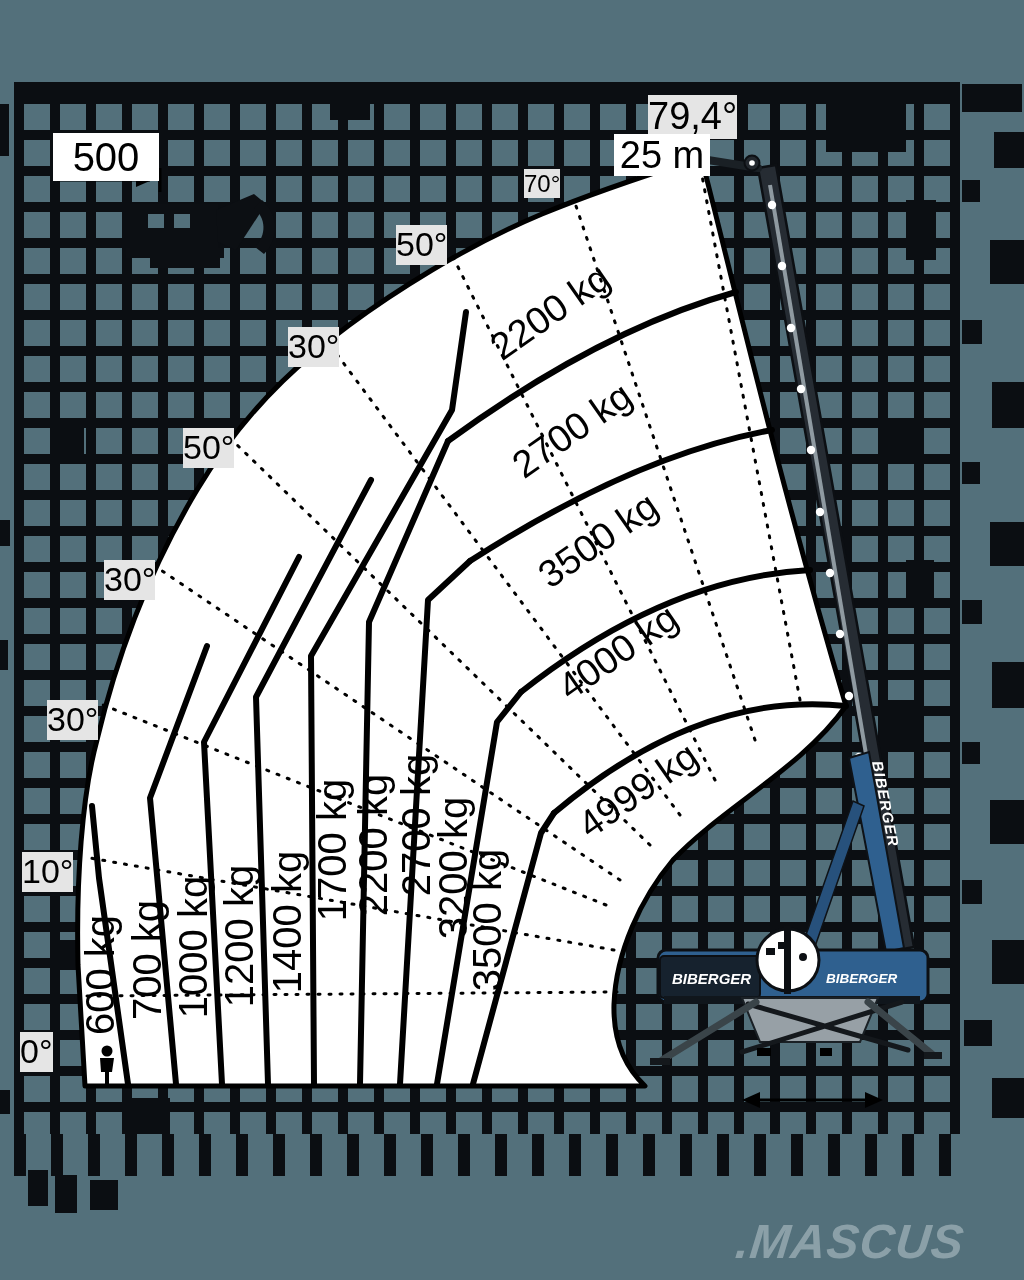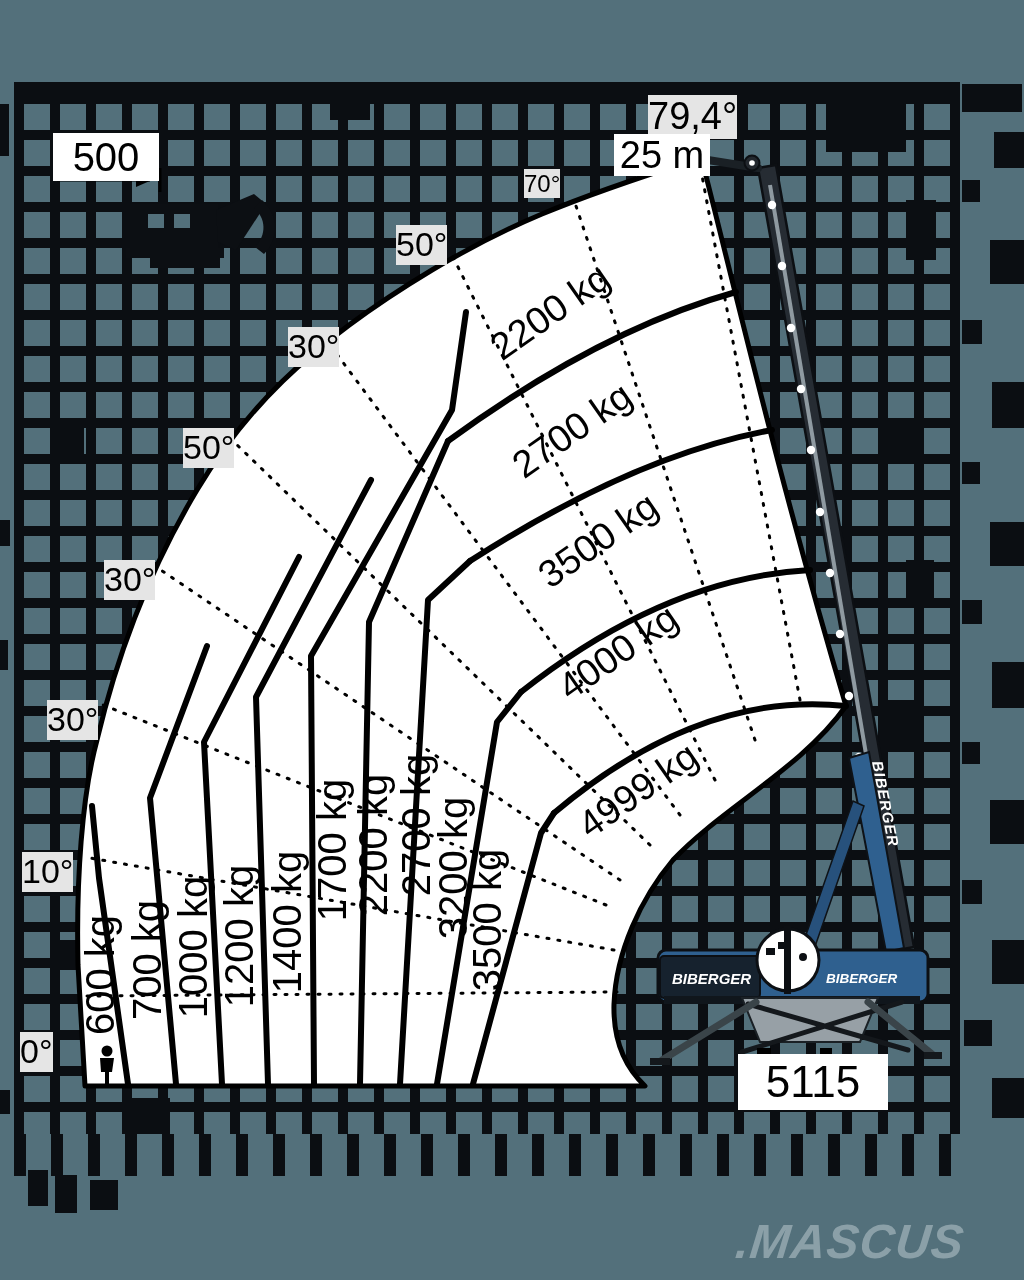--- a/index.html
+++ b/index.html
@@ -207,17 +207,16 @@
       <div class="lbl col-lbl" style="left: 321px; top: 801px;">2700 kg</div>
       <div class="lbl col-lbl" style="left: 358px; top: 844px;">3200 kg</div>
       <div class="lbl col-lbl" style="left: 392px; top: 896px;">3500 kg</div>
       <div class="lbl arc-lbl" style="left: 462px; top: 288px;">2200 kg</div>
       <div class="lbl arc-lbl" style="left: 484px; top: 406px;">2700 kg</div>
       <div class="lbl arc-lbl" style="left: 510px; top: 516px;">3500 kg</div>
       <div class="lbl arc-lbl" style="left: 530px; top: 628px;">4000 kg</div>
       <div class="lbl arc-lbl" style="left: 550px; top: 766px;">4999 kg</div>
       <div class="lbl dim-box" style="left: 53px; top: 133px; width: 106px; height: 48px; font-size: 40px;">500</div>
       <div class="lbl dim-box" style="left: 586px; top: 134px; width: 96px; height: 42px; font-size: 38px; margin-left: 28px;">25 m</div>
-      <div class="lbl dim-box" style="left: 738px; top: 1054px; width: 150px; height: 56px; font-size: 44px;">5115</div>
     </div>
 
   <div id="watermark">.MASCUS</div>
 </div>
 
 </body></html>

